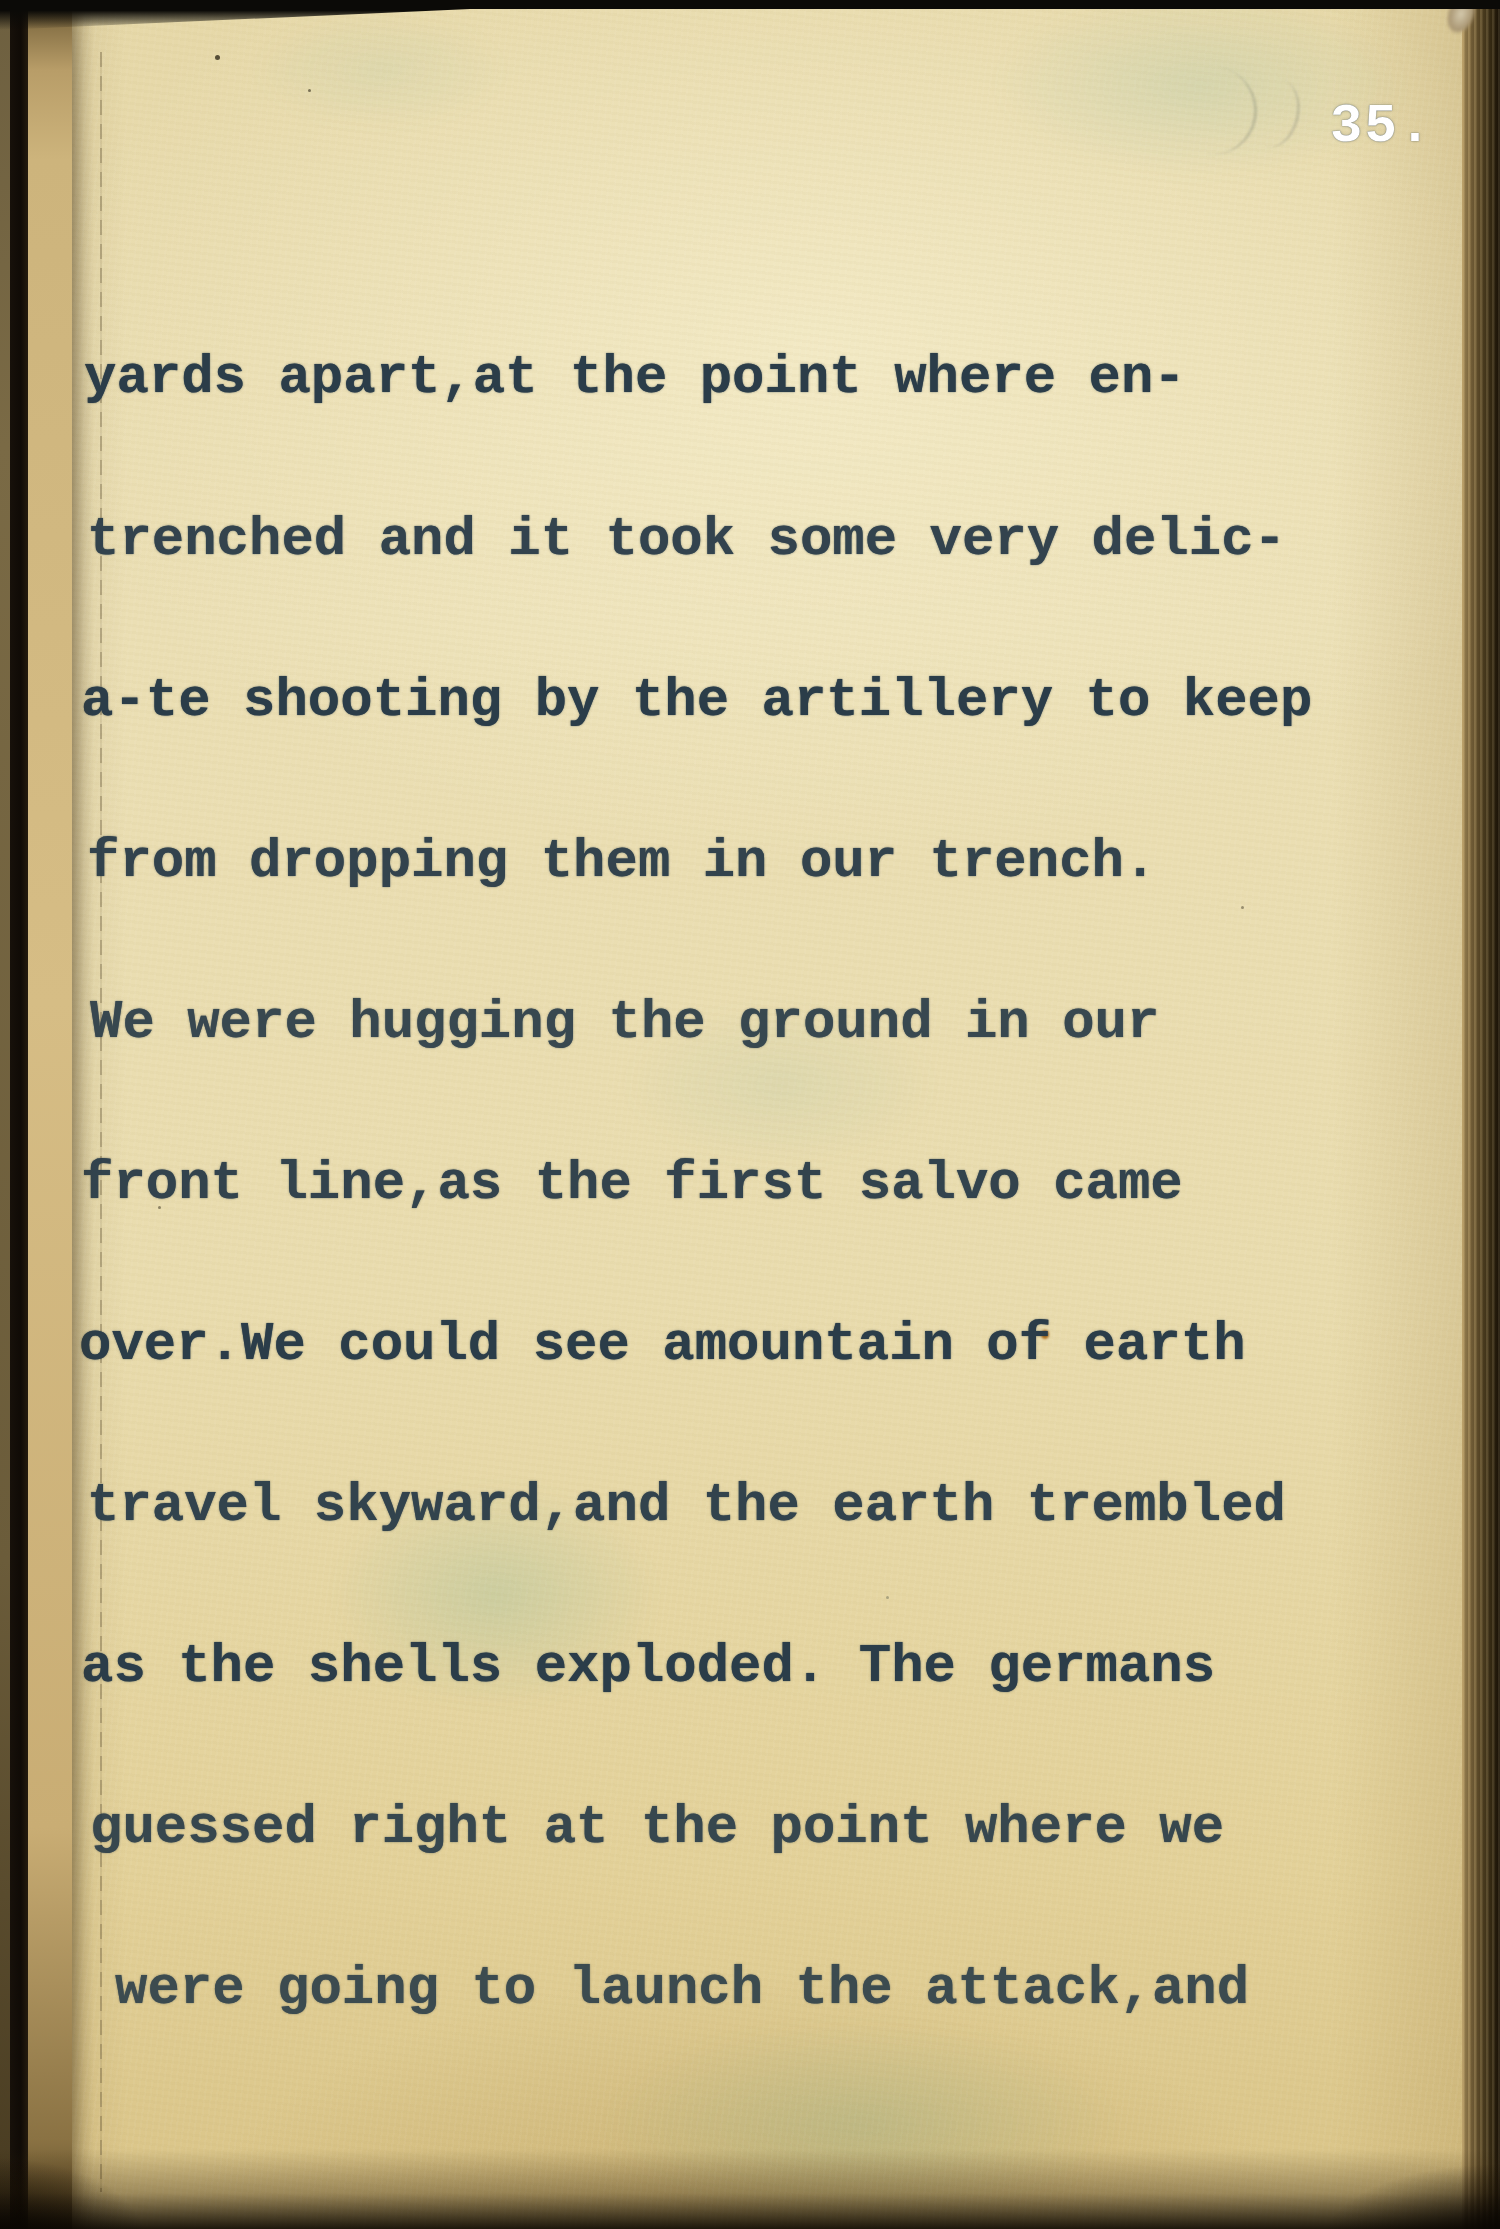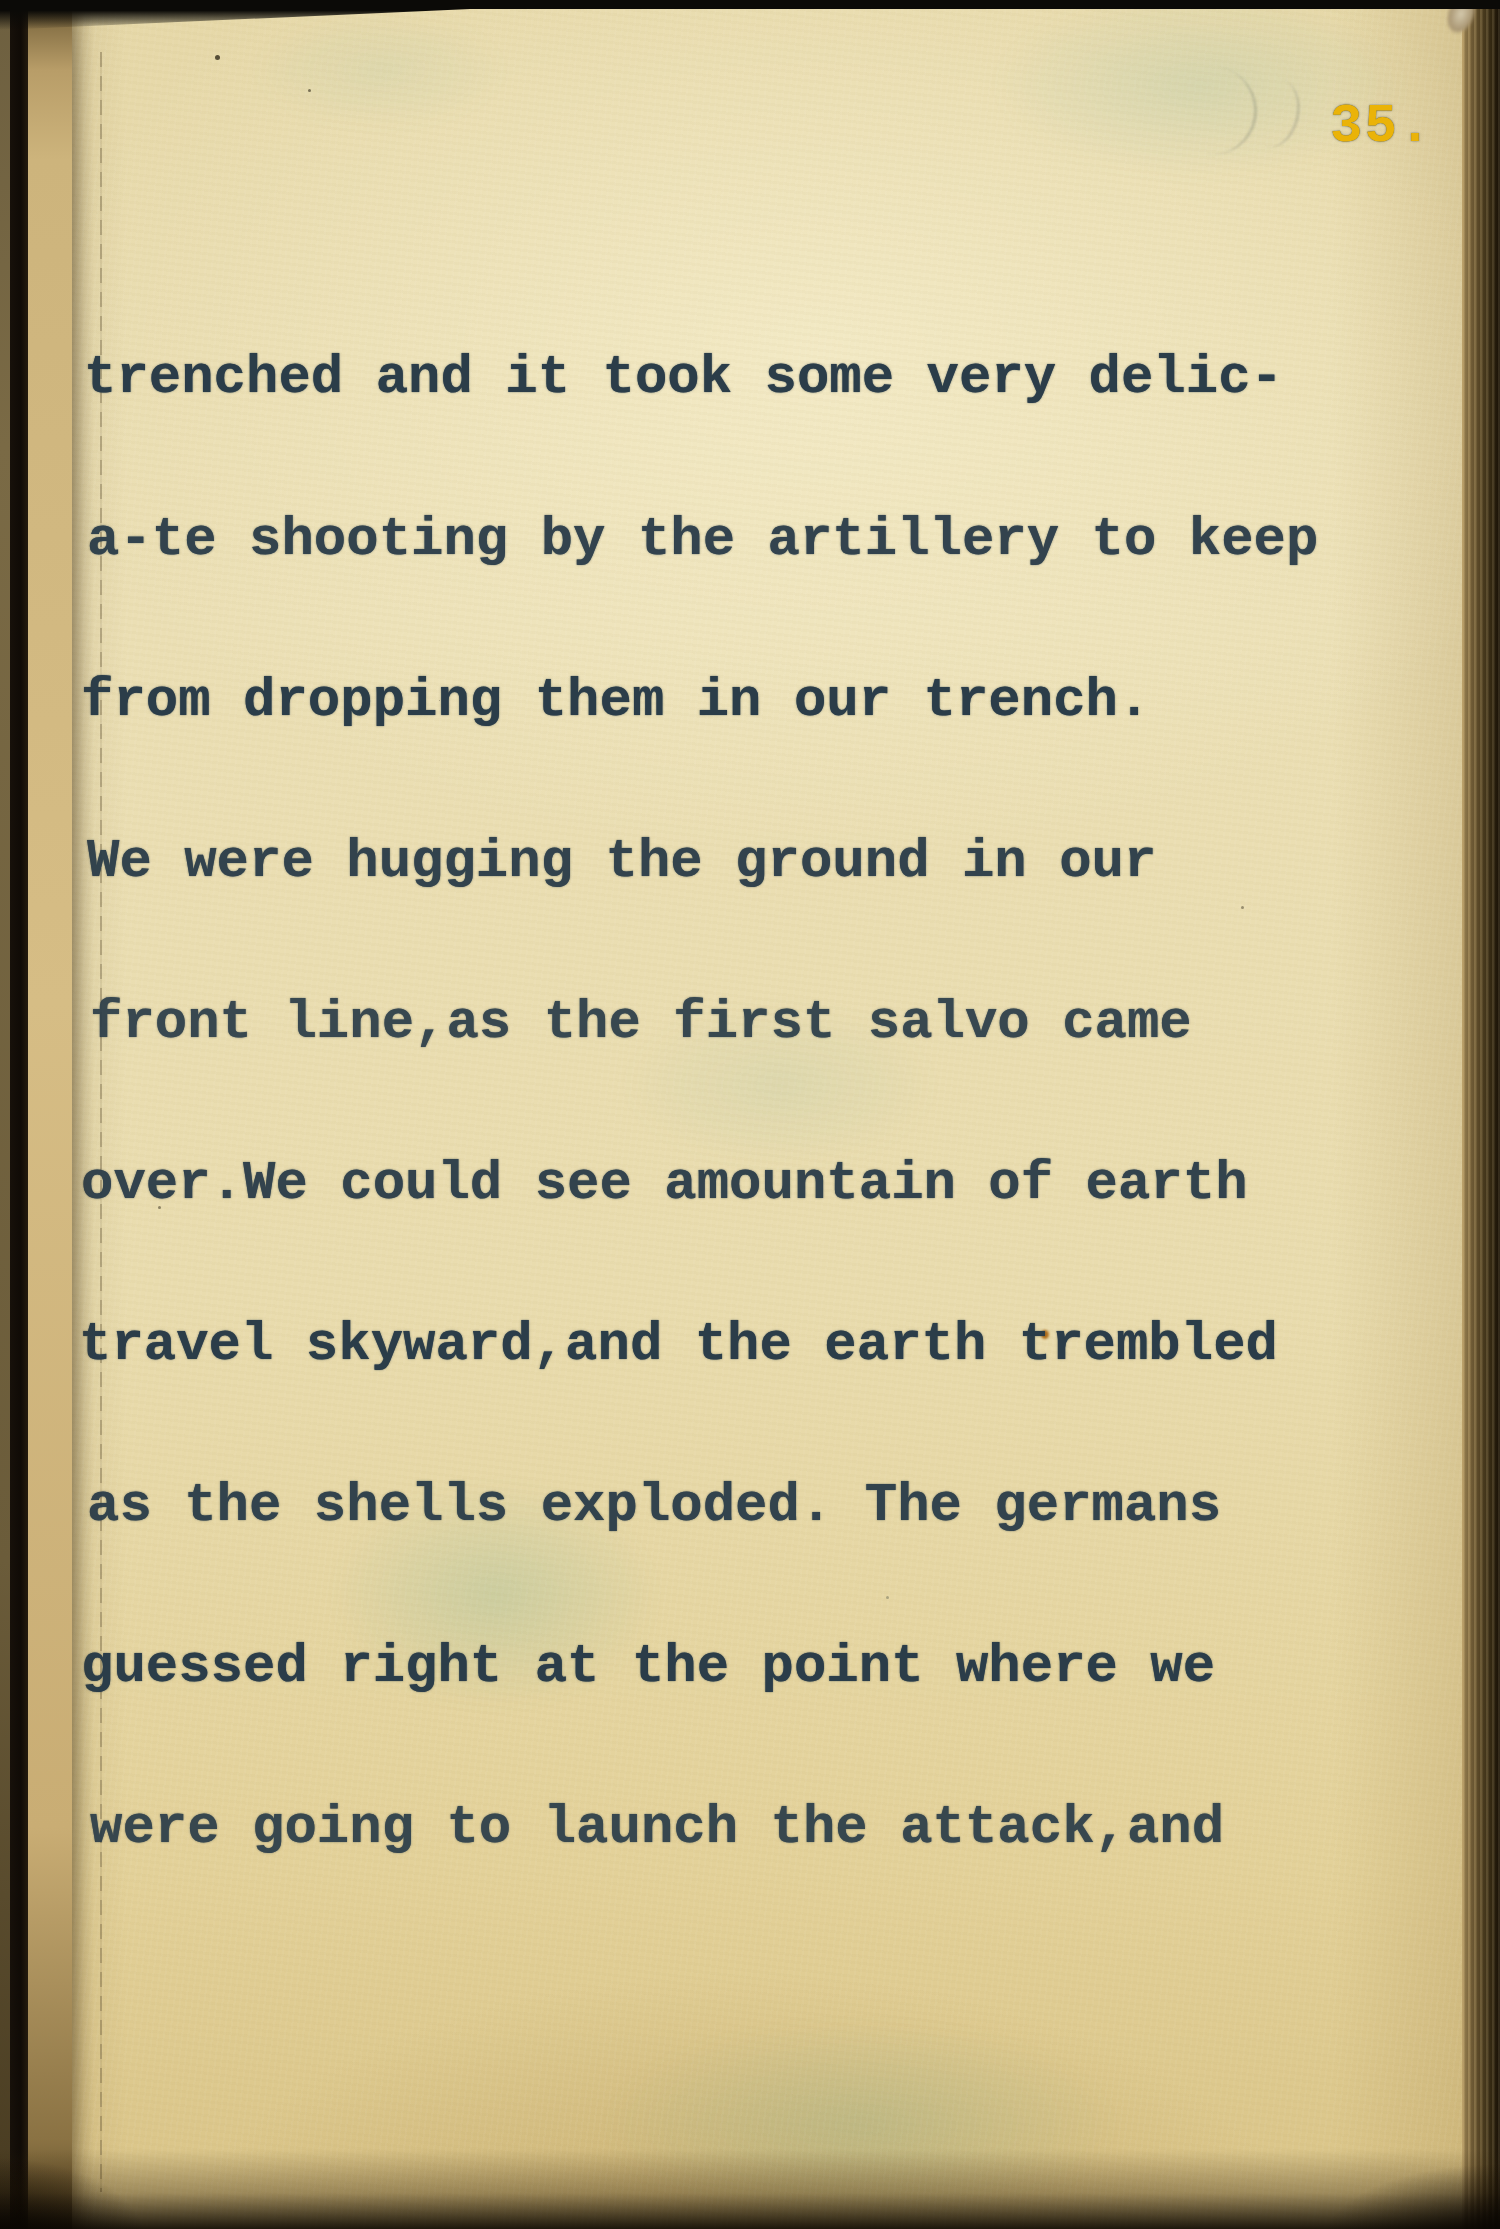--- a/index.html
+++ b/index.html
@@ -72,21 +72,21 @@
   .pencil-mark{position:absolute;left:1182px;top:68px;width:72px;height:88px;
     border-right:3px solid rgba(115,120,110,.32);border-radius:0 60% 60% 0/0 50% 50% 0;
     transform:rotate(9deg);filter:blur(1.2px);}
   .pencil-mark2{position:absolute;left:1262px;top:80px;width:34px;height:70px;
     border-right:3px solid rgba(115,120,110,.28);border-radius:0 70% 70% 0/0 50% 50% 0;
     transform:rotate(14deg);filter:blur(1.2px);}
   
   .page-number{
     position:absolute;left:1330px;top:96px;
     font-size:54px;font-weight:bold;letter-spacing:2px;
-    color:#eab308;
+    color:#ffffff;
     text-shadow:0 0 1px rgba(43,61,73,.9),0 0 3px rgba(43,61,73,.3);
     filter:blur(.2px);
   }
   .typed{
     position:absolute;left:84px;top:244px;width:1340px;
     font-size:54px;font-weight:bold;line-height:53.7px;letter-spacing:0;
     color:#2b3d49;
     text-shadow:0 0 1px rgba(43,61,73,.85),0 0 3px rgba(43,61,73,.28);
     filter:blur(.25px);
     white-space:pre;
@@ -112,20 +112,21 @@
   <div class="stain stain-bottom"></div>
   <div class="speck"></div>
   <div class="orange-speck"></div>
   <div class="pencil-mark"></div>
   <div class="pencil-mark2"></div>
   <div class="page-crease-line"></div>
 
   <div class="page-number">35.</div>
 
   <div class="typed">
+    <div class="tline">yards apart,at the point where en-</div>
     <div class="tline">trenched and it took some very delic-</div>
     <div class="tline">a-te shooting by the artillery to keep</div>
     <div class="tline">from dropping them in our trench.</div>
     <div class="tline">We were hugging the ground in our</div>
     <div class="tline">front line,as the first salvo came</div>
     <div class="tline">over.We could see amountain of earth</div>
     <div class="tline">travel skyward,and the earth trembled</div>
     <div class="tline">as the shells exploded. The germans</div>
     <div class="tline">guessed right at the point where we</div>
     <div class="tline">were going to launch the attack,and</div>

